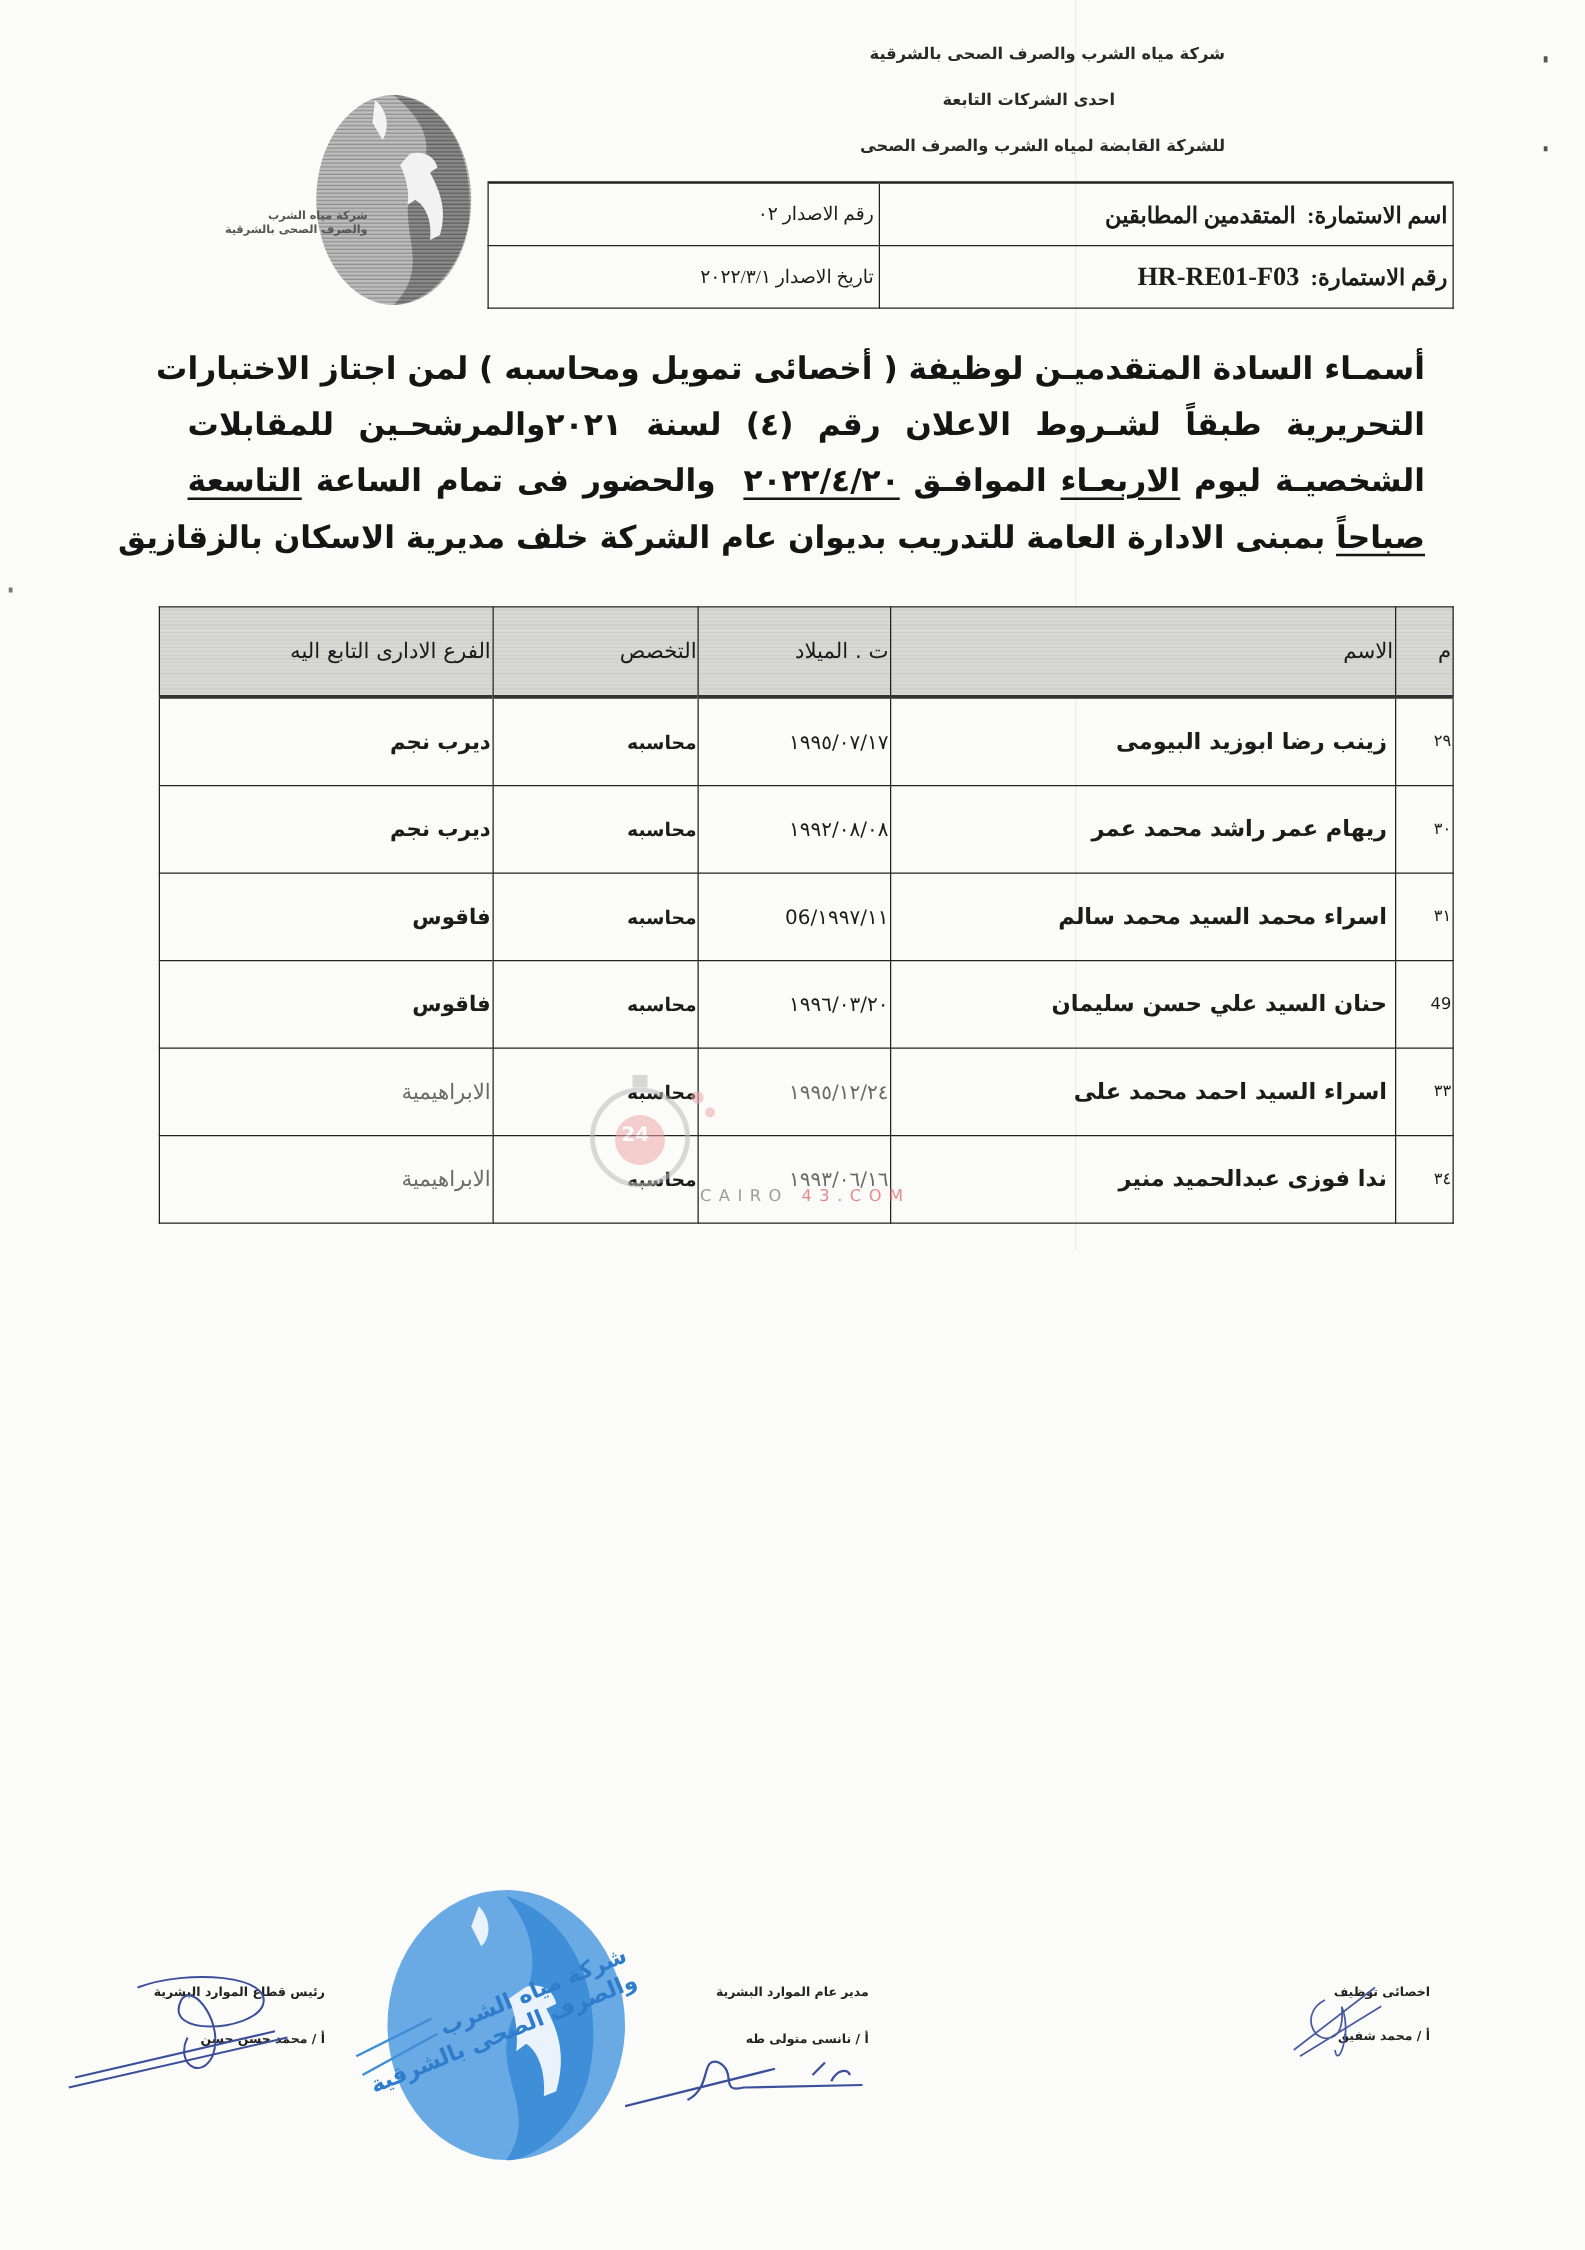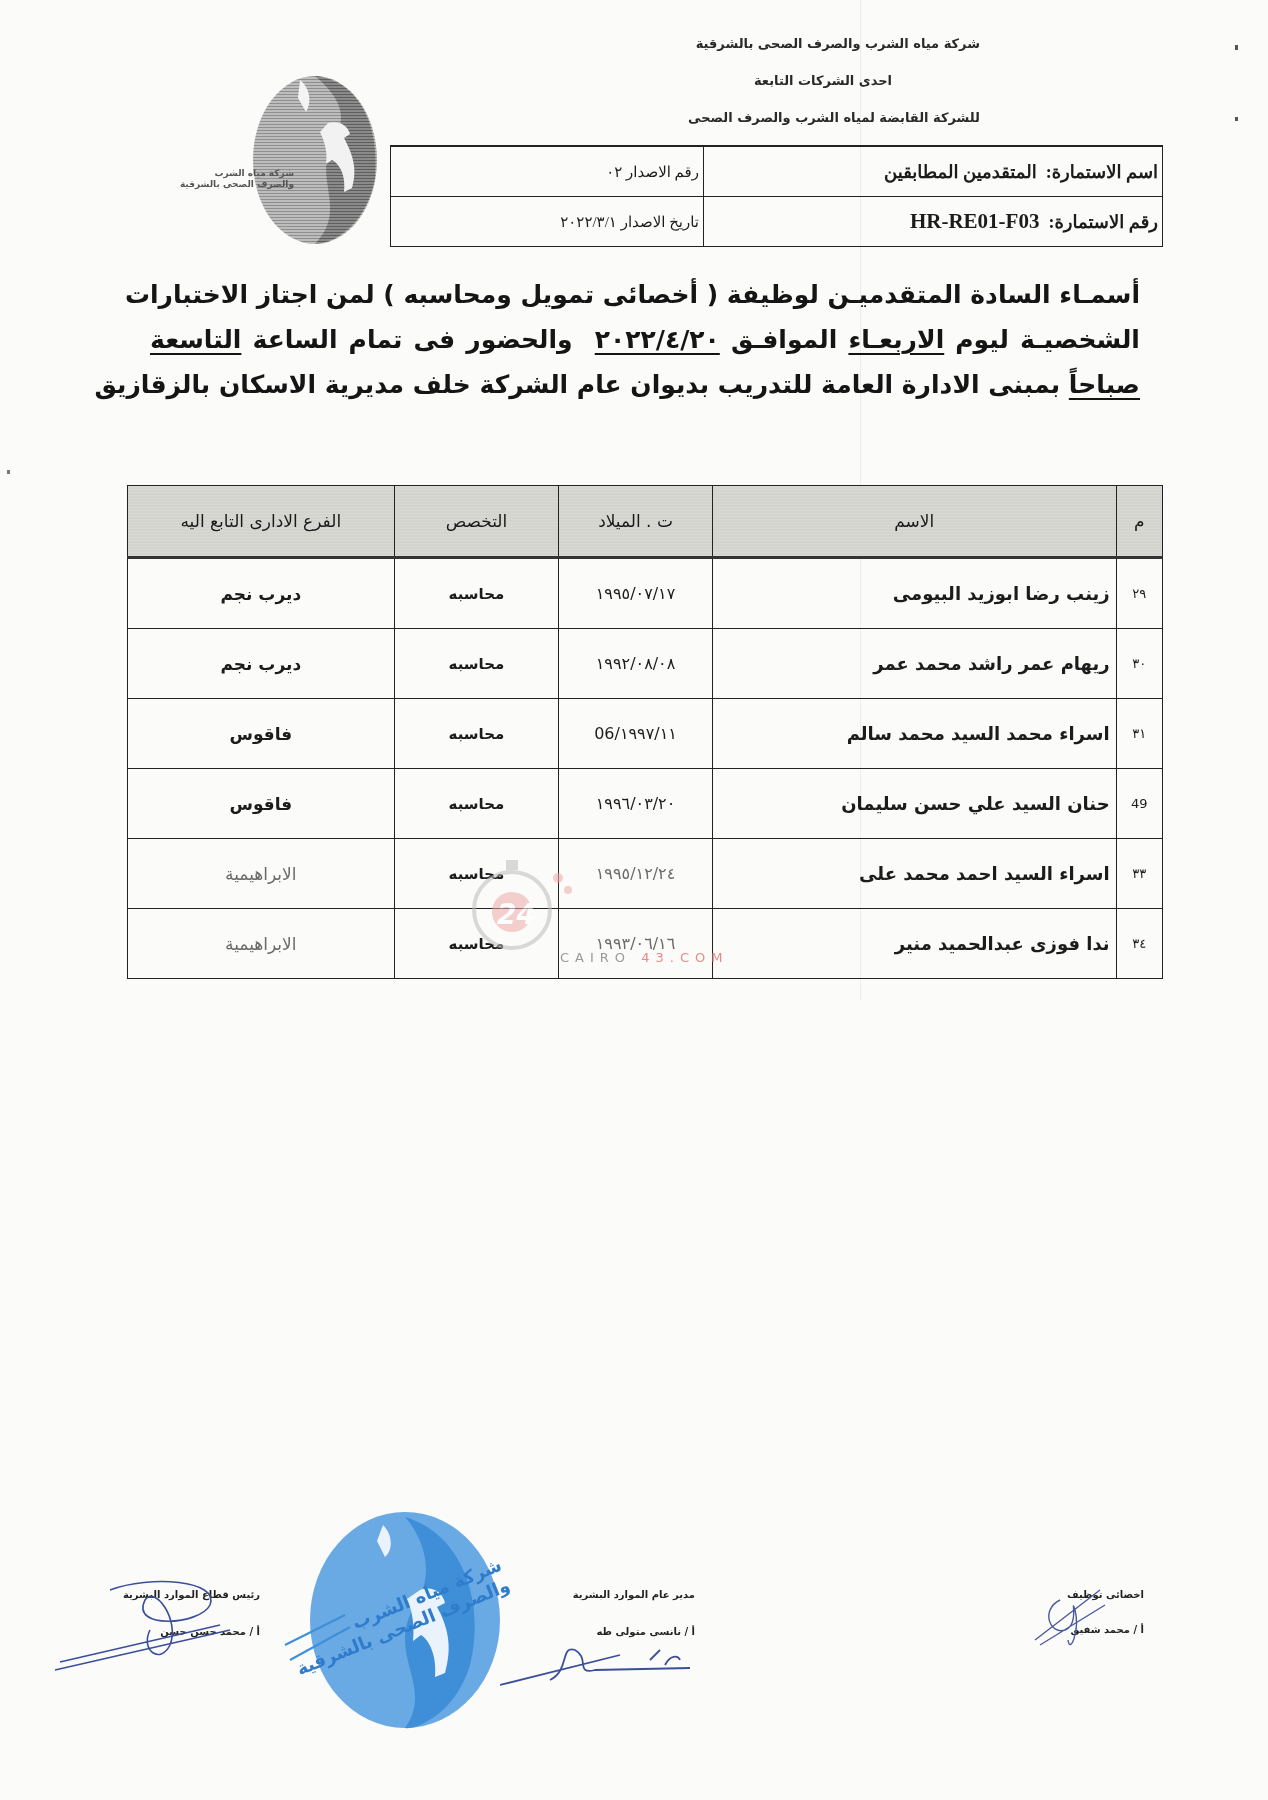--- a/index.html
+++ b/index.html
@@ -79,21 +79,21 @@
     
     .main-table {
       position: absolute;
       left: 127px; top: 485px;
       width: 1036px;
       border-collapse: collapse;
       direction: rtl;
     }
     .main-table th, .main-table td {
       border: 1.5px solid #222;
-      text-align: center;
+      text-align: right;
       vertical-align: middle;
     }
     .main-table thead th {
       height: 68px;
       background: repeating-linear-gradient(0deg, #d8d8d4 0px, #d8d8d4 2px, #cfcfca 2px, #cfcfca 3px);
       font-size: 17px;
       font-weight: normal;
       color: #1a1a1a;
       border-bottom: 3px solid #333;
     }
@@ -215,20 +215,21 @@
     </td>
     <td class="left-cell">
       <span>تاريخ الاصدار ٢٠٢٢/٣/١</span>
     </td>
   </tr>
 </tbody>
   </table>
 
 <div class="announcement">
   <span class="line">أسمـاء السادة المتقدميـن لوظيفة ( أخصائى تمويل ومحاسبه ) لمن اجتاز الاختبارات</span>
+  <span class="line">التحريرية طبقاً لشـروط الاعلان رقم (٤) لسنة ٢٠٢١والمرشحـين للمقابلات</span>
   <span class="line">
     <span>الشخصيـة ليوم</span>
     <span class="u">الاربعـاء</span>
     <span>الموافـق</span>
     <span class="u">٢٠٢٢/٤/٢٠</span>
     &nbsp;<span>والحضور فى تمام الساعة</span>
     <span class="u">التاسعة</span>
   </span>
   <span class="line">
     <span class="u">صباحاً</span>
@@ -293,21 +294,21 @@
 </table>
 
 <div class="watermark">
   <svg width="340" height="140" viewBox="0 0 340 140">
     <circle cx="42" cy="80" r="38" fill="none" stroke="#bdbdbd" stroke-width="4"></circle>
     <rect x="36" y="30" width="12" height="10" fill="#bdbdbd"></rect>
     <circle cx="42" cy="82" r="20" fill="#eeaaaa"></circle>
     <circle cx="88" cy="48" r="5" fill="#eeaaaa"></circle>
     <circle cx="98" cy="60" r="4" fill="#eeaaaa"></circle>
   </svg>
-  <div class="abs" style="left:27px; top:68px; font-size:28px; color:#fff; font-weight:bold;font-style:italic;">24</div>
+  <div class="abs" style="left:27px; top:68px; font-size:16px; color:#fff; font-weight:bold;">24</div>
 </div>
 <div class="wm-text">
   <span>CAIRO</span>
   <span class="accent">43.COM</span>
 </div>
 
 <div>
   <div class="sig-title" style="right:1008px; top:1589px;">رئيس قطاع الموارد البشرية</div>
   <div class="sig-name" style="right:1008px; top:1626px;">أ / محمد حسن حسن</div>
   <svg class="scribble" style="left:50px; top:1570px;" width="190" height="110" viewBox="0 0 190 110">

